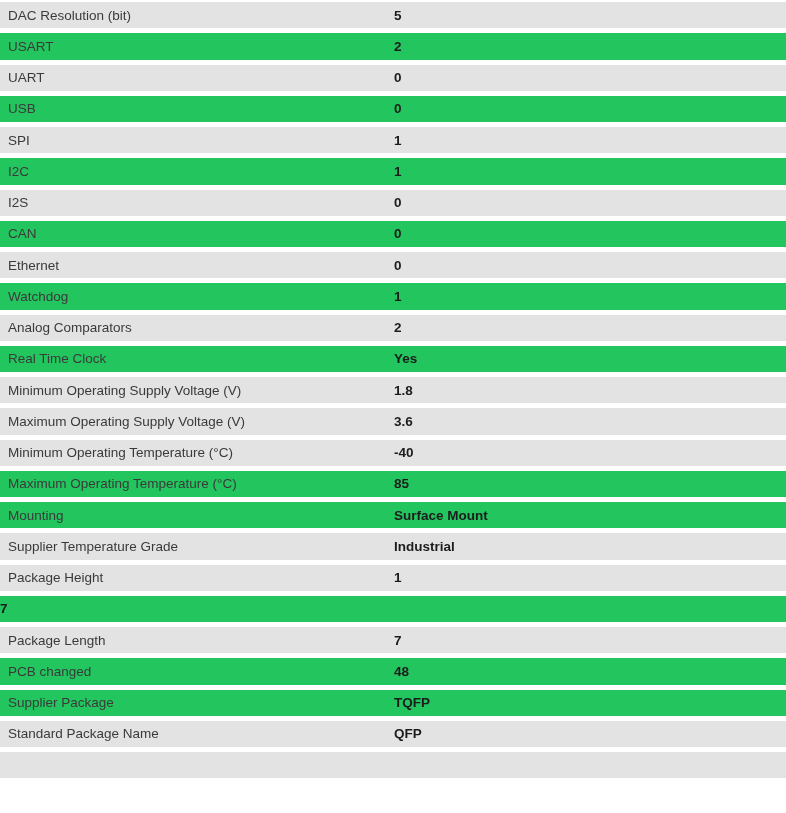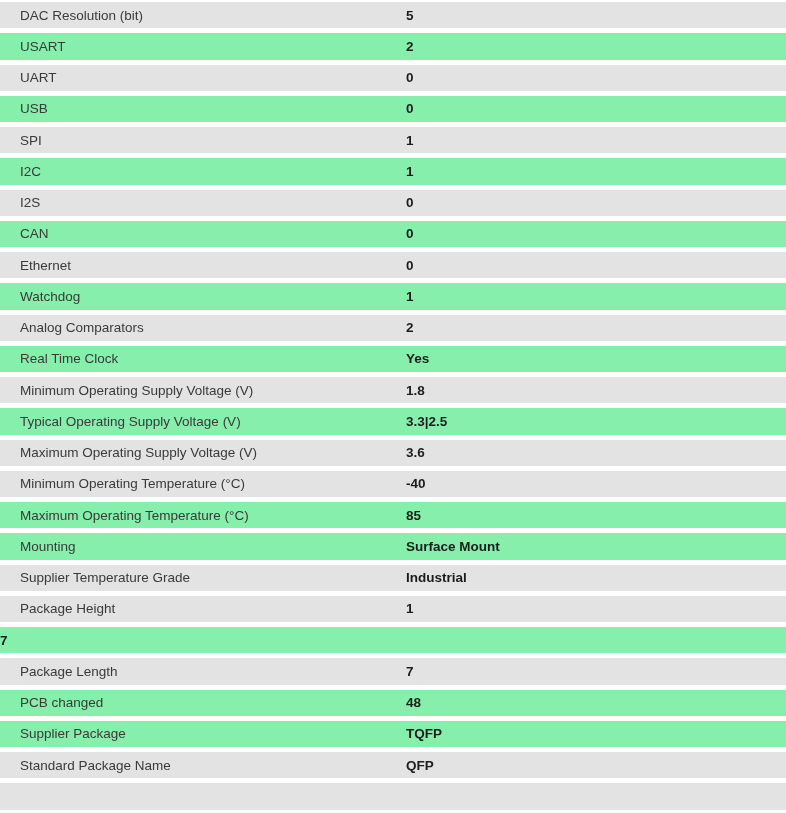--- a/index.html
+++ b/index.html
@@ -16,28 +16,28 @@
   .spec-table {
     width: 786px;
   }
   .row {
     box-sizing: border-box;
     height: 31.25px;
     border-top: 2px solid #ffffff;
     border-bottom: 3px solid #ffffff;
     display: flex;
     align-items: center;
-    background: #86efac;
+    background: #22c55e;
   }
   .row.shaded {
     background: #e3e3e3;
   }
   .attr-label {
     flex: 0 0 386px;
-    padding-left: 20px;
+    padding-left: 8px;
     font-size: 13.5px;
     font-weight: 400;
     color: #3a3a3a;
     white-space: nowrap;
     overflow: hidden;
   }
   .attr-value {
     flex: 1 1 auto;
     font-size: 13.5px;
     font-weight: 700;
@@ -95,24 +95,20 @@
       <span class="attr-value">2</span>
     </div>
     <div class="row">
       <span class="attr-label">Real Time Clock</span>
       <span class="attr-value">Yes</span>
     </div>
     <div class="row shaded">
       <span class="attr-label">Minimum Operating Supply Voltage (V)</span>
       <span class="attr-value">1.8</span>
     </div>
-    <div class="row">
-      <span class="attr-label">Typical Operating Supply Voltage (V)</span>
-      <span class="attr-value">3.3|2.5</span>
-    </div>
     <div class="row shaded">
       <span class="attr-label">Maximum Operating Supply Voltage (V)</span>
       <span class="attr-value">3.6</span>
     </div>
     <div class="row shaded">
       <span class="attr-label">Minimum Operating Temperature (°C)</span>
       <span class="attr-value">-40</span>
     </div>
     <div class="row">
       <span class="attr-label">Maximum Operating Temperature (°C)</span>

